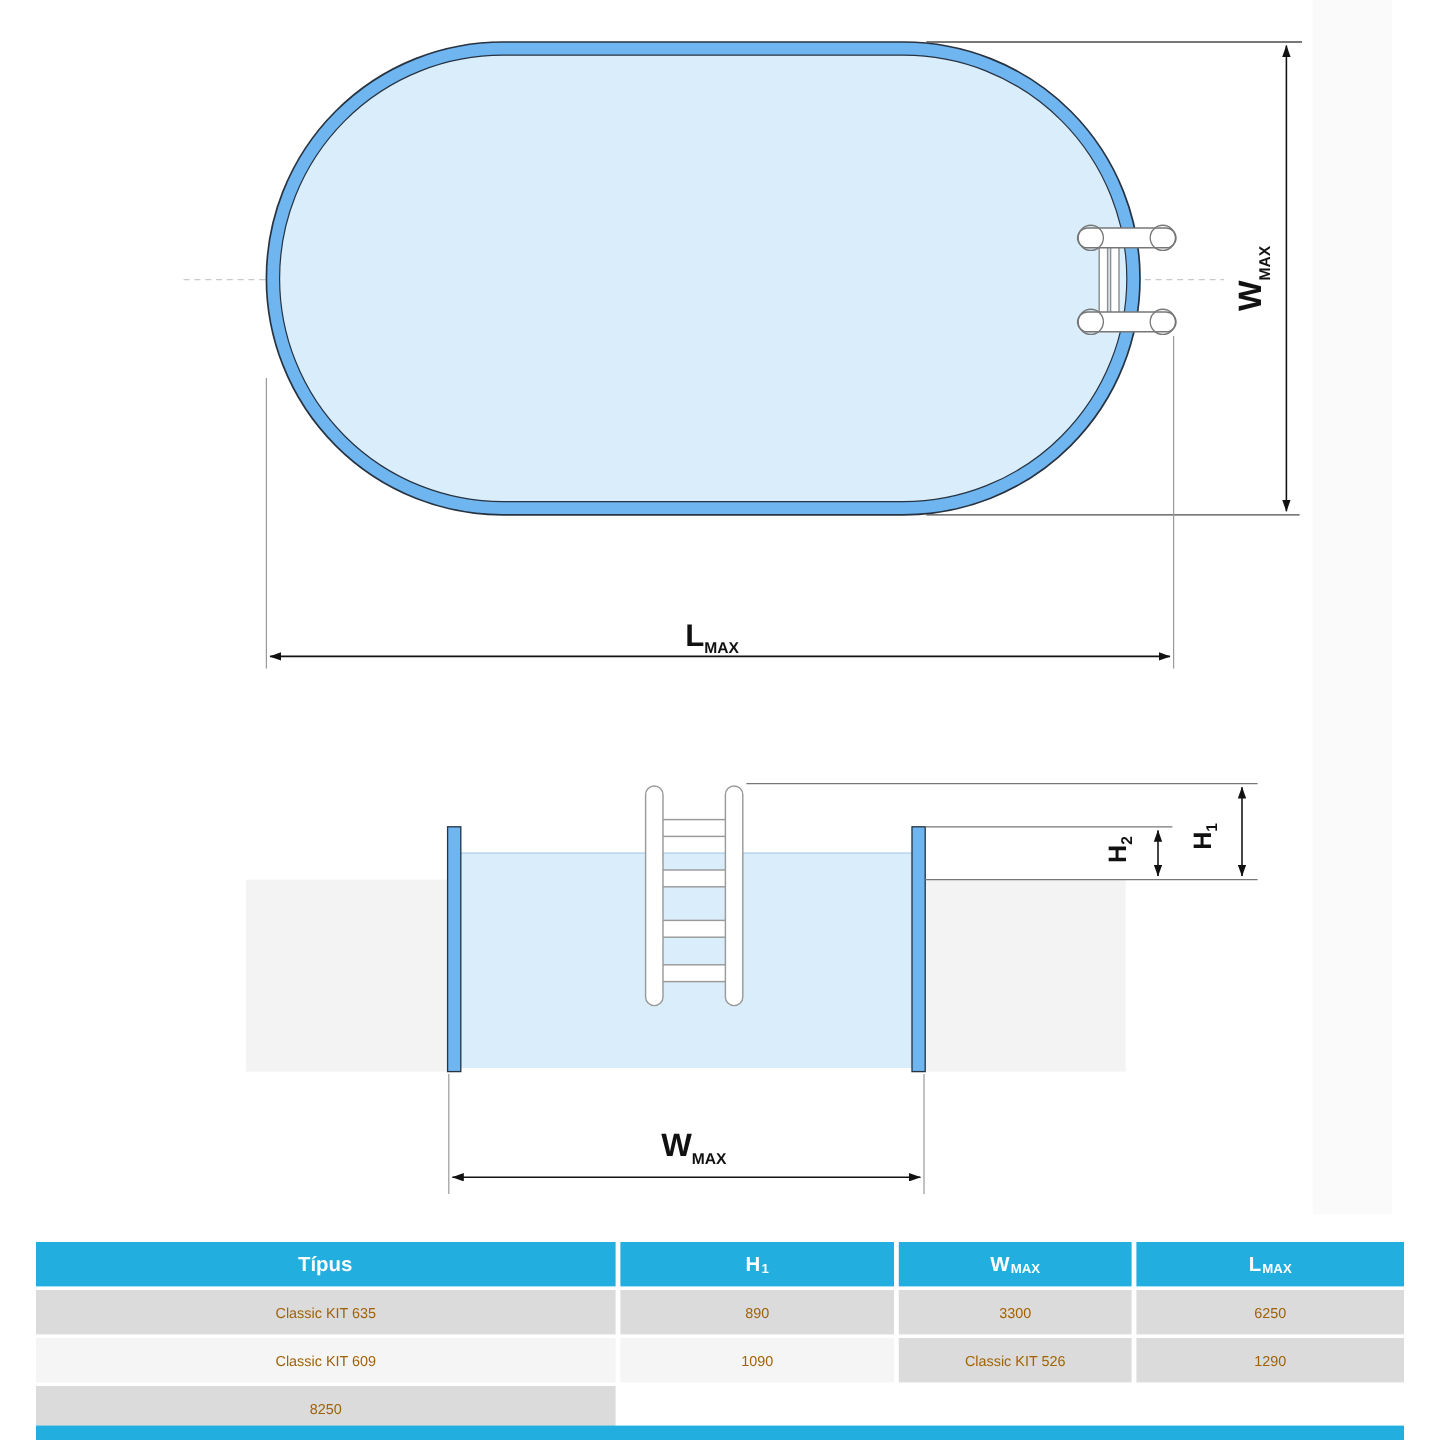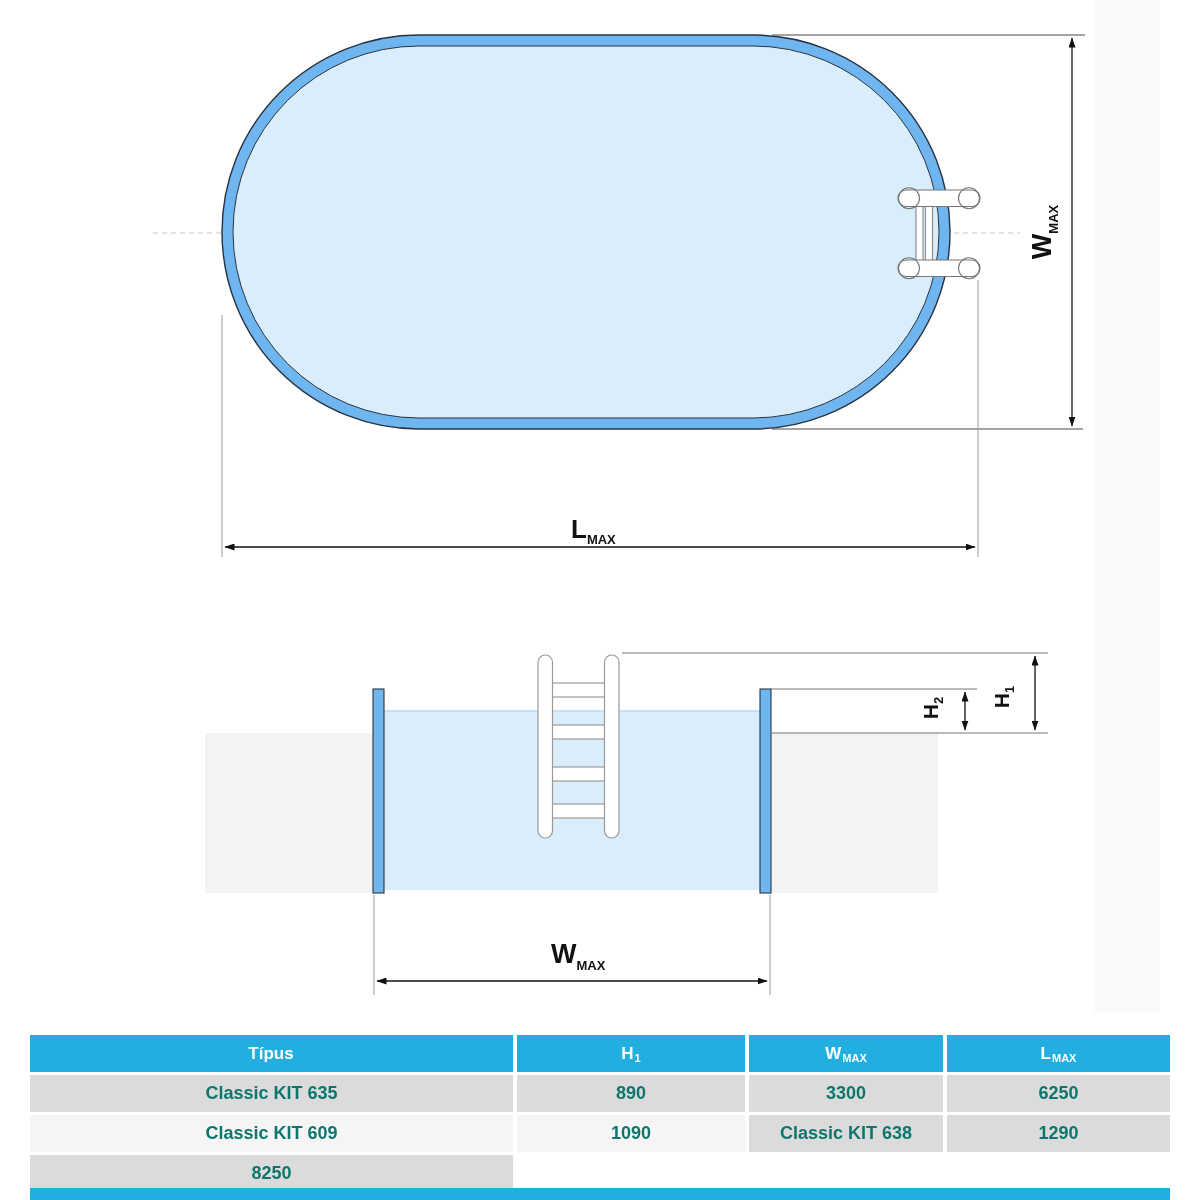--- a/index.html
+++ b/index.html
@@ -12,21 +12,21 @@
   .dim-h{font-size:21px;}
   .dim-hsub{font-size:13px;}
 
   
   #spec-table{position:absolute;left:30px;top:1019px;width:1140px;
               display:grid;grid-template-columns:483px 228px 194px 223px;
               grid-template-rows:37px 37px 37px 37px;column-gap:4px;row-gap:3px;
               background:#ffffff;margin-top:16px;}
   .th{background:#22AFDF;color:#ffffff;font-weight:bold;font-size:17px;
       display:flex;align-items:center;justify-content:center;}
-  .td{font-size:18px;color:#0f766e;display:flex;align-items:center;justify-content:center;font-weight:bold;}
+  .td{font-size:12px;color:#a16207;display:flex;align-items:center;justify-content:center;}
   .row-a{background:#DBDBDB;}
   .row-b{background:#F5F5F5;}
   .subsc{font-size:11px;position:relative;top:4px;margin-left:1px;font-weight:bold;}
   #partial-header-bar{position:absolute;left:30px;top:1188px;width:1140px;height:12px;
                       background:#22AFDF;}
   #right-faint-band{position:absolute;left:1094px;top:0;width:66px;height:1012px;background:#FAFAFA;}
 </style>
 </head>
 <body>
 
@@ -136,21 +136,21 @@
     </div>
 
     <div class="td row-a">Classic KIT 635</div>
     <div class="td row-a">890</div>
     <div class="td row-a">3300</div>
     <div class="td row-a">6250</div>
 
     <div class="td row-b">Classic KIT 609</div>
     <div class="td row-b">1090</div>
 
-    <div class="td row-a">Classic KIT 638</div>
+    <div class="td row-a">Classic KIT 526</div>
     <div class="td row-a">1290</div>
     <div class="td row-a">8250</div>
   </div>
 
   
   <div id="partial-header-bar"></div>
 
 </div>
 
 </body></html>

